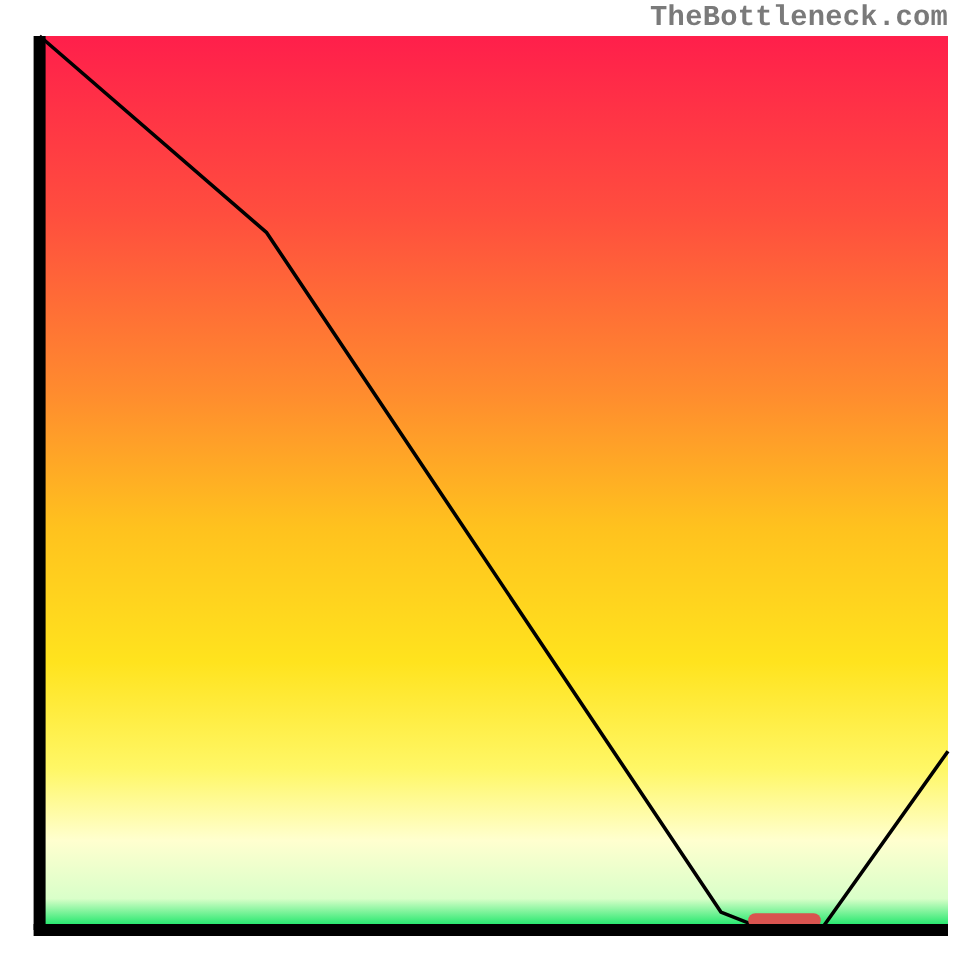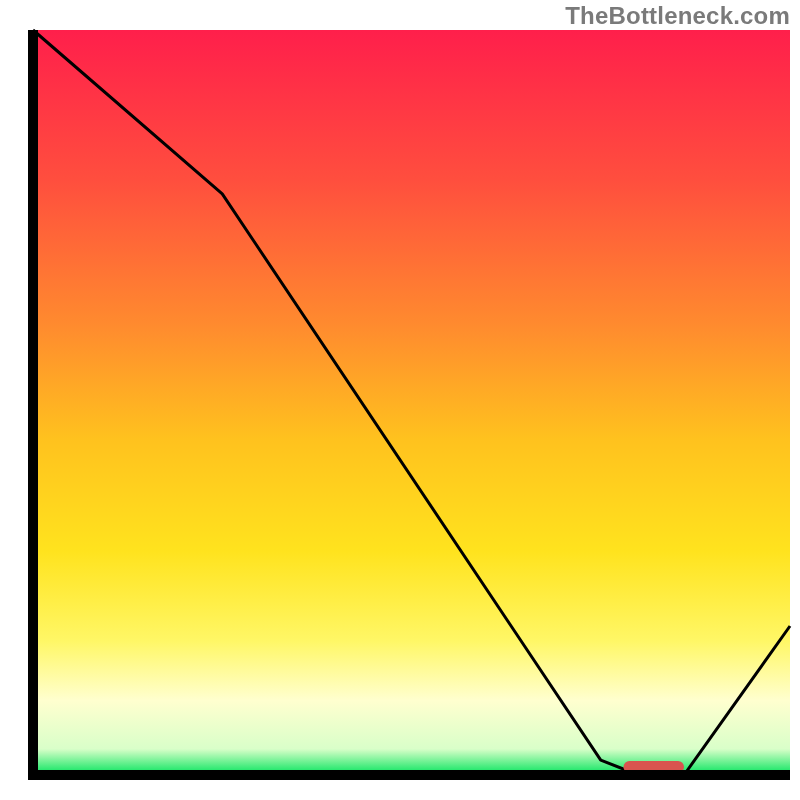--- a/index.html
+++ b/index.html
@@ -8,20 +8,21 @@
     width: 800px;
     height: 800px;
     overflow: hidden;
     background: #fff;
     font-family: Arial, Helvetica, sans-serif;
   }
   .wrap {
     position: relative;
     width: 800px;
     height: 708px;
+    font-family: Liberation Mono, monospace;
   }
   .watermark {
     position: absolute;
     top: 2px;
     right: 10px;
     font-size: 24px;
     font-weight: 600;
     color: #7a7a7a;
     letter-spacing: 0.2px;
   }

